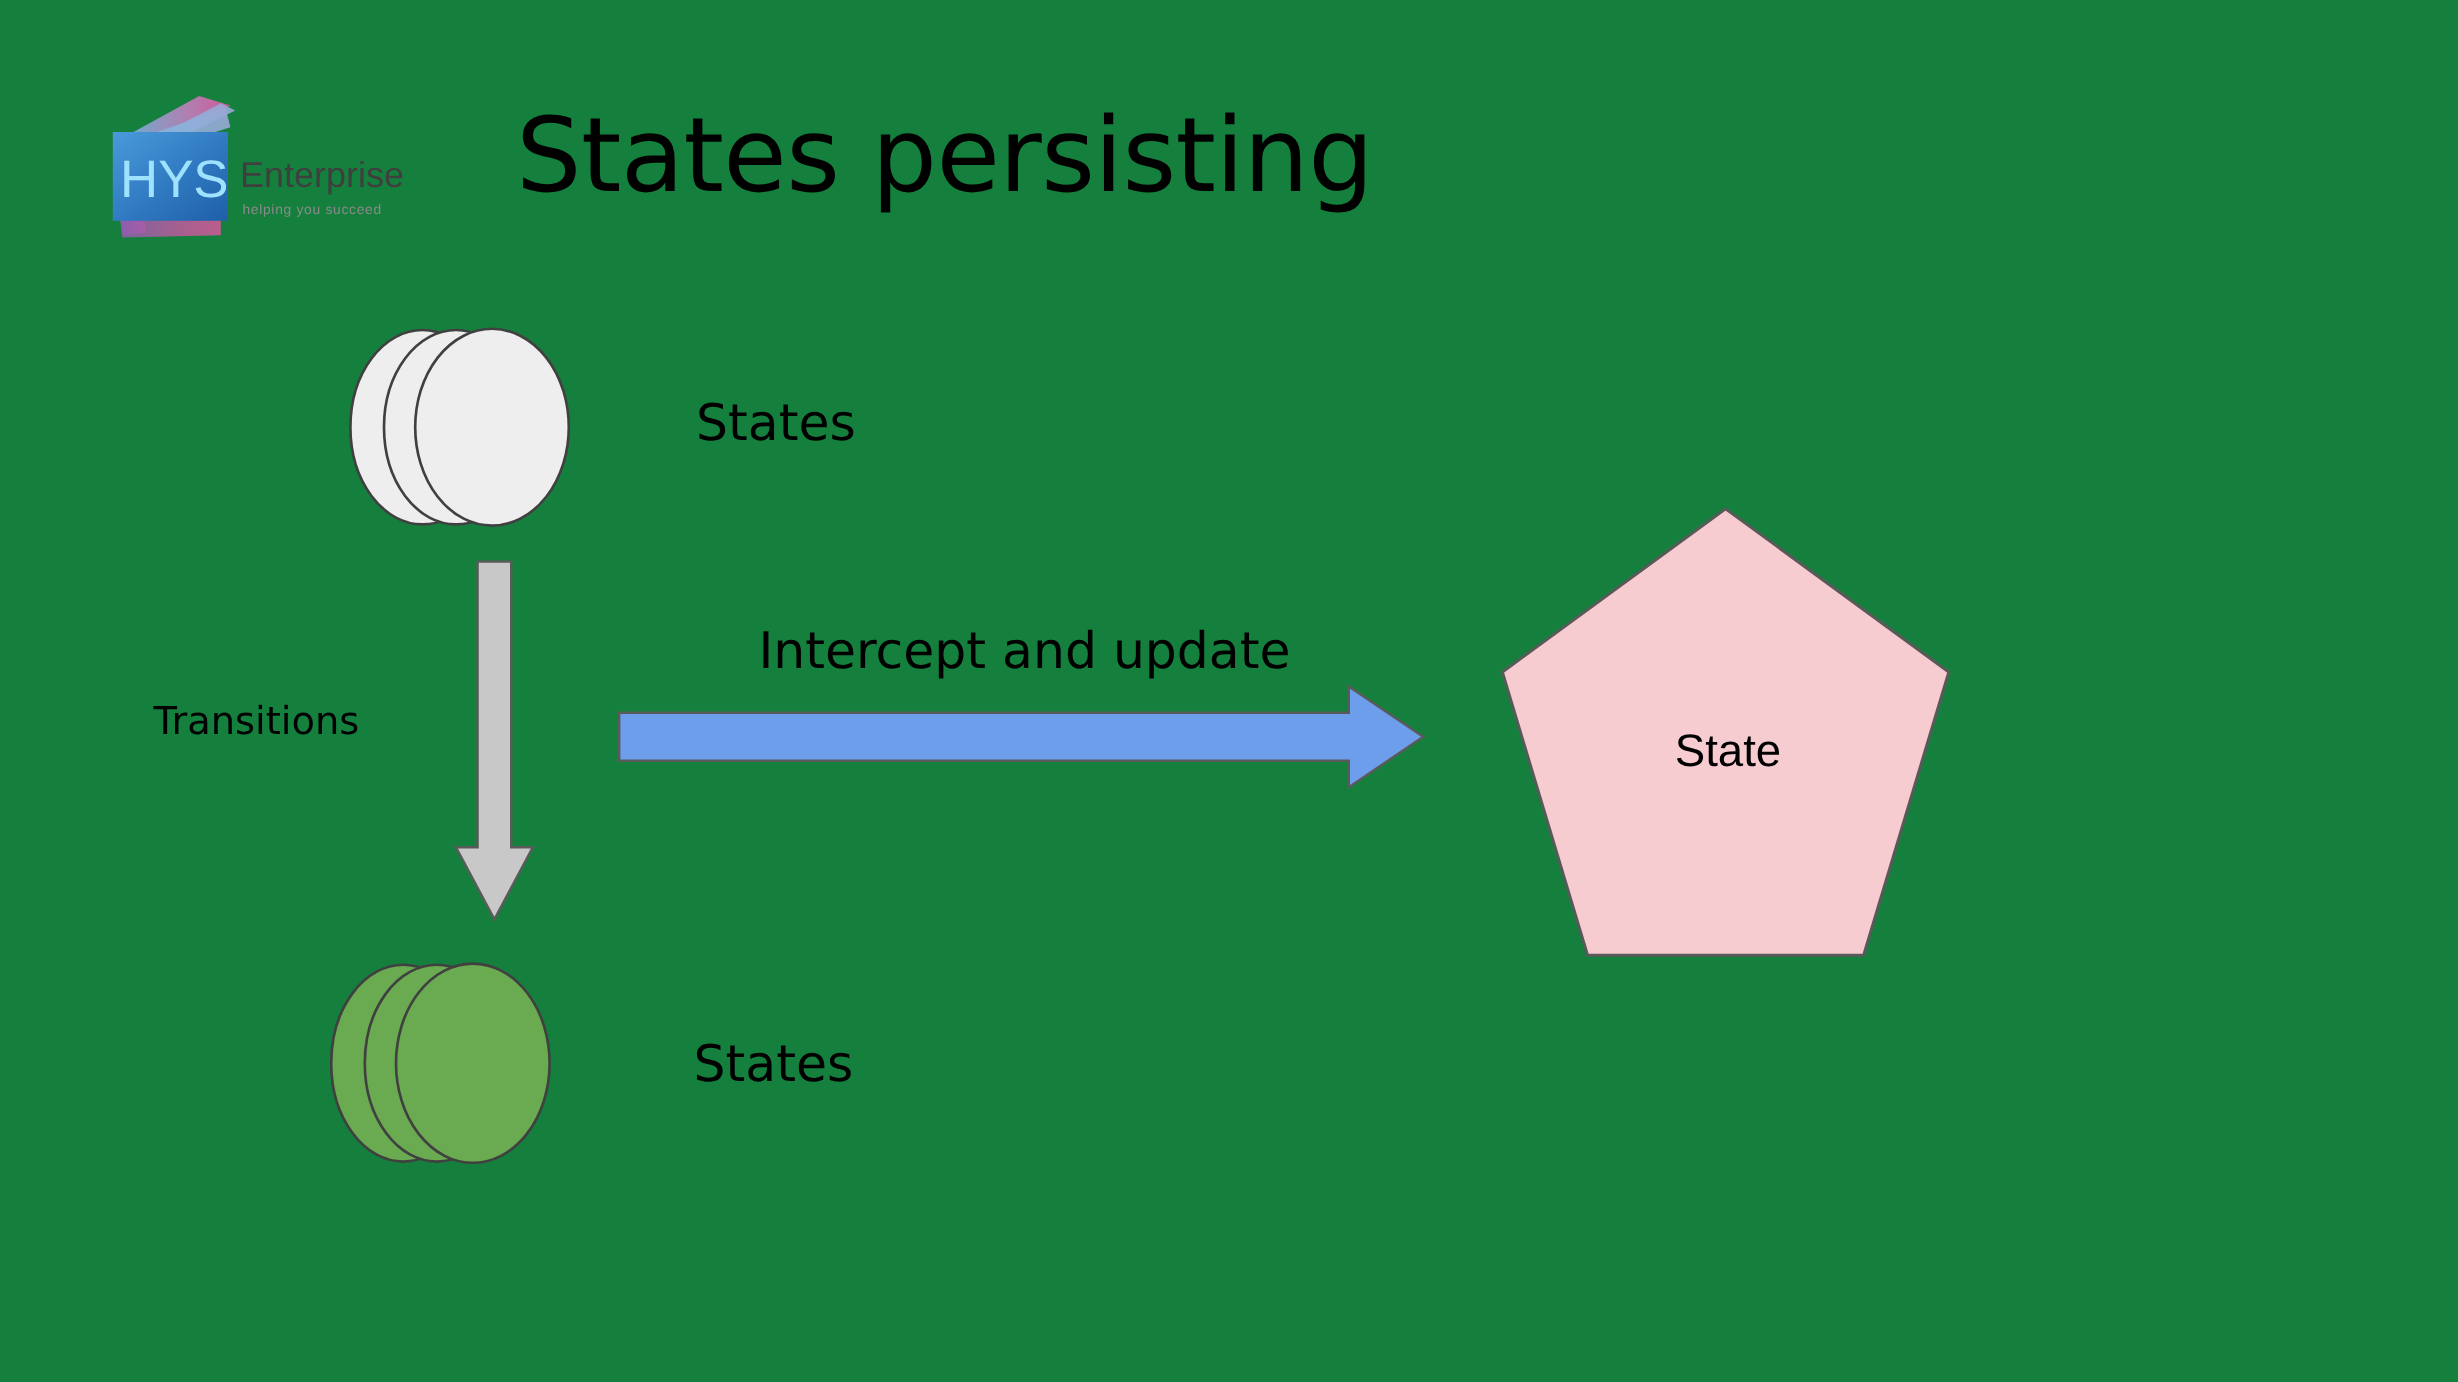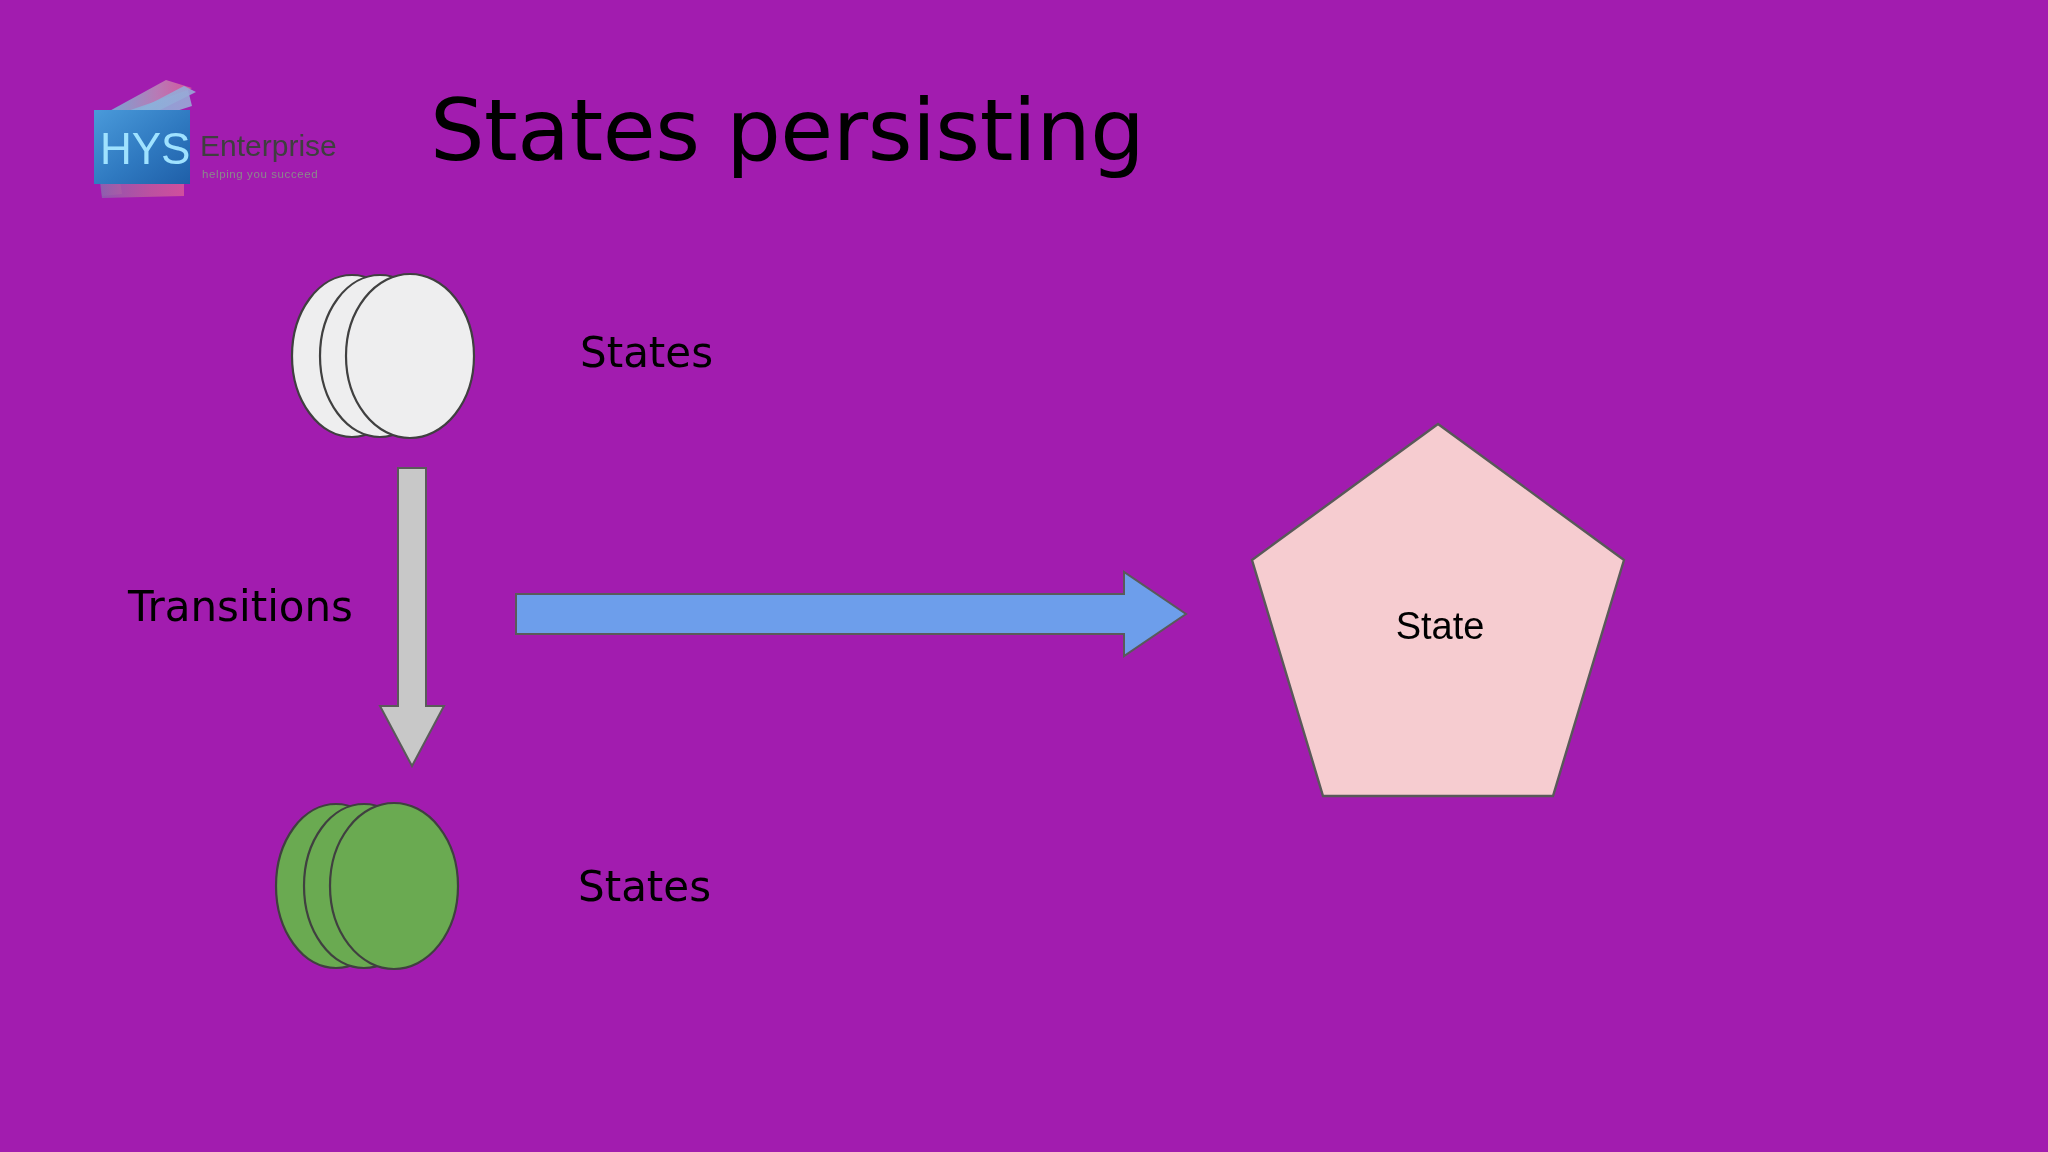--- a/index.html
+++ b/index.html
@@ -16,21 +16,21 @@
     font-family: "DejaVu Sans", "Liberation Sans", sans-serif;
     color: #000000;
   }
 
   
   #slide {
     position: absolute;
     left: 0; top: 0;
     width: 2048px;
     height: 1152px;
-    background: #a21caf;
+    background: #15803d;
   }
 
   
   #logo {
     position: absolute;
     left: 88px;
     top: 76px;
     width: 290px;
     height: 128px;
   }
@@ -73,21 +73,21 @@
   
   .label {
     position: absolute;
     font-family: "DejaVu Sans", "Liberation Sans", sans-serif;
     font-weight: 400;
     color: #000000;
     white-space: nowrap;
   }
   #label-events      { left: 580px; top: 328px; font-size: 42px; }
   #label-states      { left: 578px; top: 862px; font-size: 42px; }
-  #label-transitions { left: 128px; top: 582px; font-size: 42px; text-align: right; }
+  #label-transitions { left: 128px; top: 582px; font-size: 32px; text-align: right; }
   #label-intercept   { left: 632px; top: 518px; font-size: 42px; }
 
   
   #pentagon-text {
     position: absolute;
     left: 1290px;
     top: 586px;
     width: 300px;
     text-align: center;
     font-family: "Liberation Sans", "DejaVu Sans", sans-serif;
@@ -159,20 +159,21 @@
   </svg>
 
   <div id="label-events" class="label">States</div>
 
   <svg id="down-arrow" class="shape-svg" viewBox="0 0 68 300">
     <polygon points="20,0 48,0 48,238 66,238 34,298 2,238 20,238" fill="#c8c8c8" stroke="#5a5a5a" stroke-width="2"></polygon>
   </svg>
 
   <div id="label-transitions" class="label">Transitions</div>
 
+  <div id="label-intercept" class="label">Intercept and update</div>
 
   <svg id="right-arrow" class="shape-svg" viewBox="0 0 672 84">
     <polygon points="0,22 608,22 608,0 670,42 608,84 608,62 0,62" fill="#6d9eeb" stroke="#5a5a5a" stroke-width="2"></polygon>
   </svg>
 
   <svg id="pentagon" class="shape-svg" viewBox="0 0 380 388">
     <polygon points="190,4 376,140 305,376 75,376 4,140" fill="#f6ccd0" stroke="#595959" stroke-width="2.4"></polygon>
   </svg>
 
   <div id="pentagon-text">

